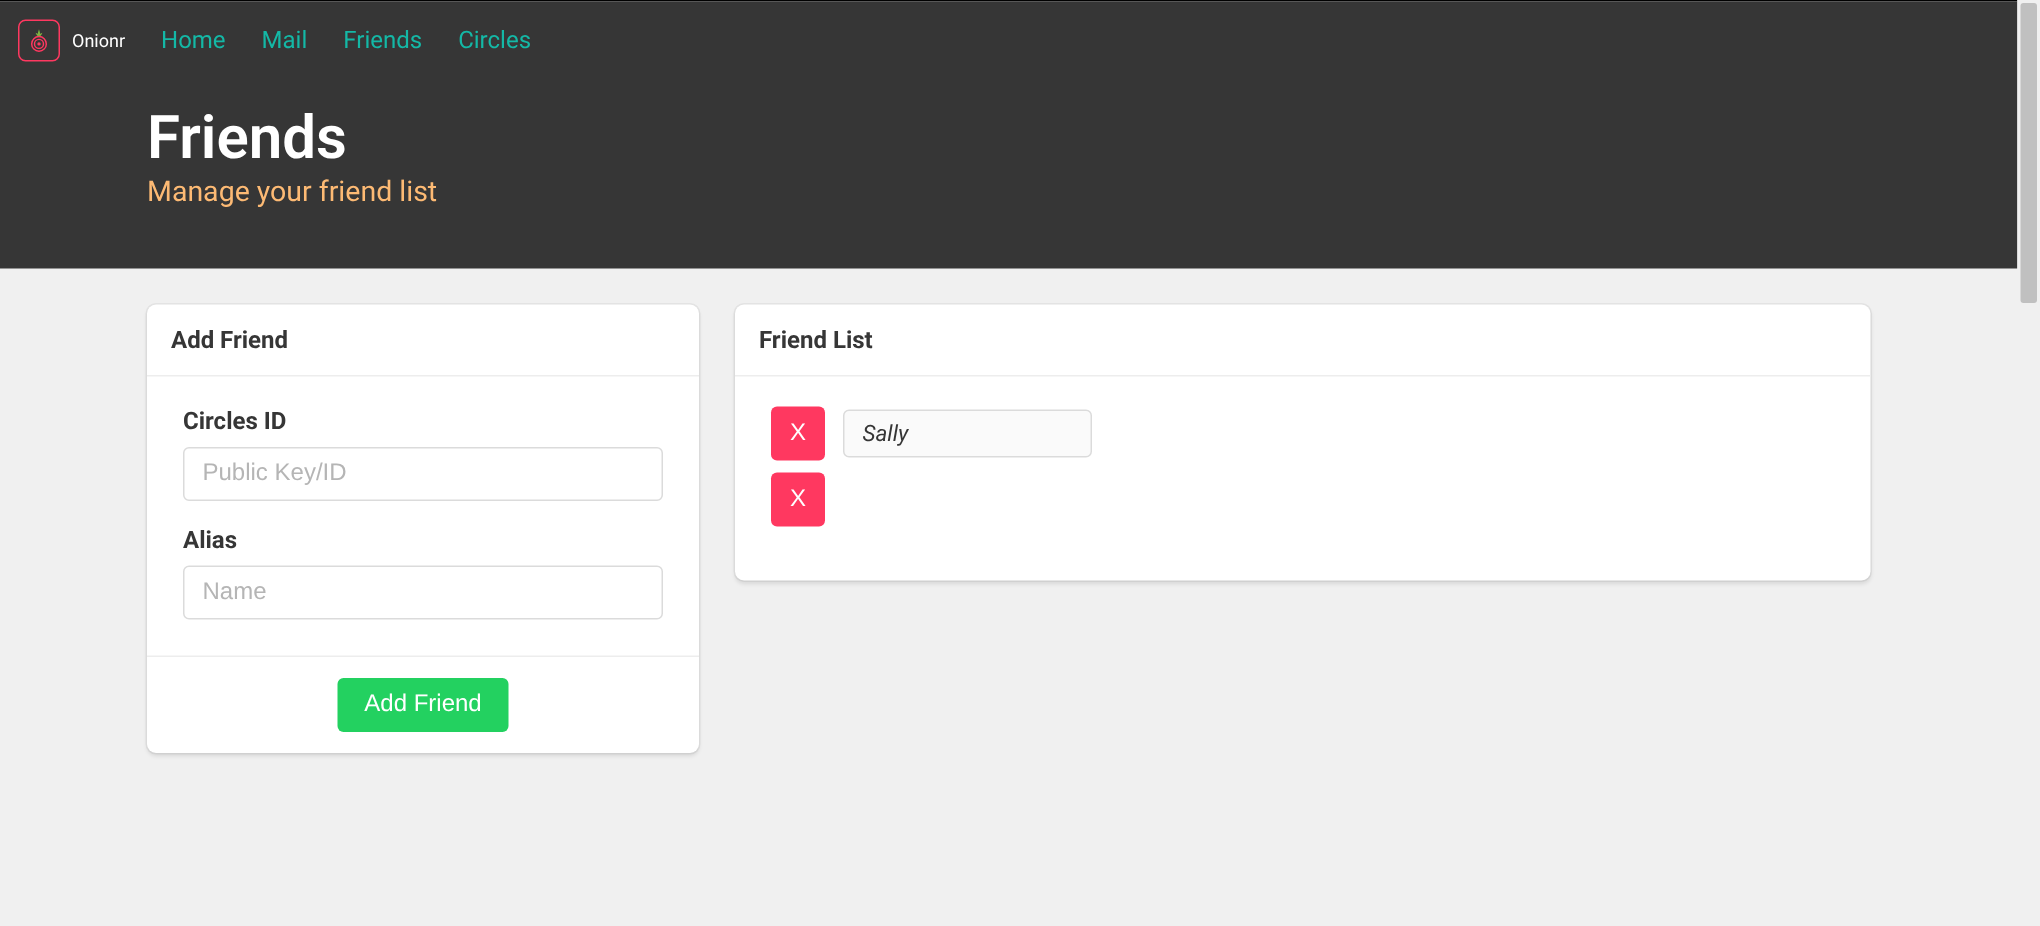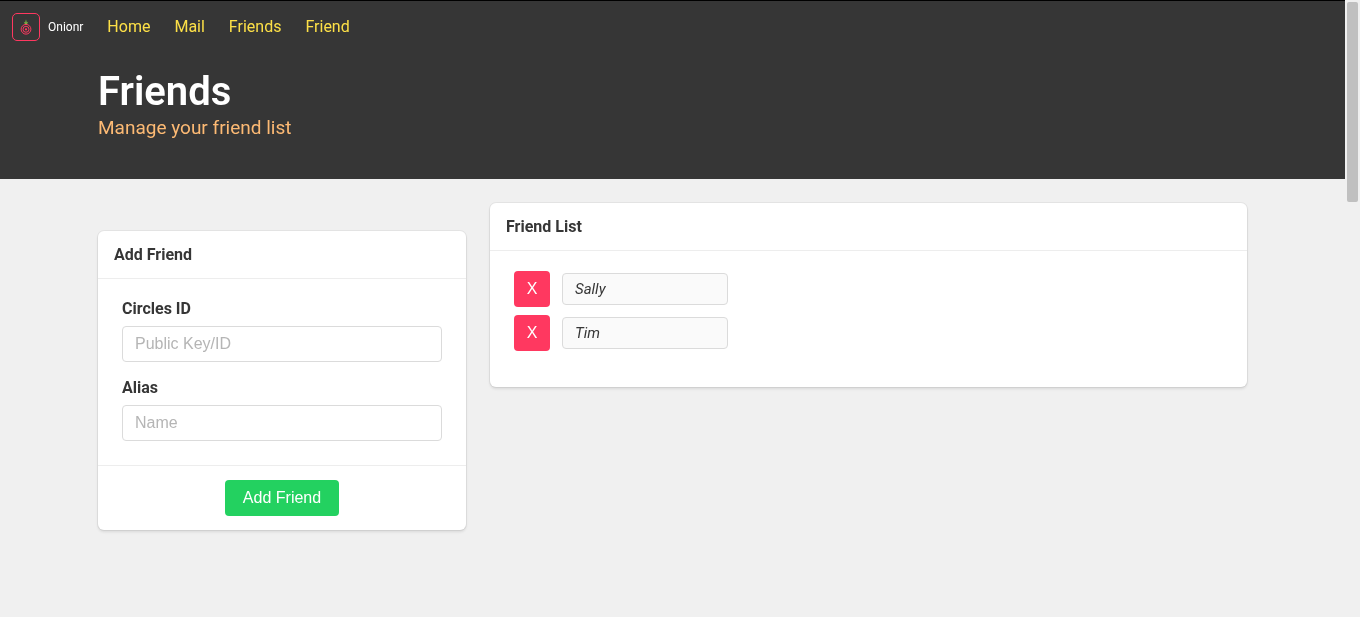--- a/index.html
+++ b/index.html
@@ -66,21 +66,21 @@
       align-items: center;
       justify-content: center;
       background: #363636;
     }
     .brand-name {
       color: #fff;
       font-size: 12px;
       margin-right: 12px;
     }
     .nav-link {
-      color: #fde047;
+      color: #14b8a6;
       font-size: 16px;
       padding: 8px 12px;
       cursor: pointer;
     }
     .hero-body {
       padding: 18px 98px 40px 98px;
       display: flex;
       justify-content: space-between;
       align-items: flex-start;
     }
@@ -142,21 +142,20 @@
       gap: 24px;
       align-items: flex-start;
     }
     .card {
       background: #fff;
       border-radius: 6px;
       box-shadow: 0 2px 3px rgba(10,10,10,0.1), 0 0 0 1px rgba(10,10,10,0.05);
     }
     .add-friend-card {
       width: 368px;
-      margin-top: 28px;
     }
     .friend-list-card {
       flex: 1;
       width: 760px;
     }
     .card-header {
       padding: 14px 16px;
       border-bottom: 1px solid #ededed;
       font-weight: 700;
       font-size: 16px;
@@ -253,21 +252,21 @@
             <circle cx="12" cy="15" r="6.5" fill="none" stroke="#ff3860" stroke-width="1.3"></circle>
             <circle cx="12" cy="15" r="4" fill="none" stroke="#ff3860" stroke-width="1.3"></circle>
             <circle cx="12" cy="15" r="1.5" fill="#ff3860"></circle>
           </svg>
         </span>
         <span class="brand-name">Onionr</span>
       </div>
       <span class="nav-link">Home</span>
       <span class="nav-link">Mail</span>
       <span class="nav-link">Friends</span>
-      <span class="nav-link">Friend</span>
+      <span class="nav-link">Circles</span>
     </div>
     <div class="hero-body">
       <div class="hero-left">
         <h1 class="page-title">Friends</h1>
         <p class="page-subtitle">Manage your friend list</p>
       </div>
     </div>
   </div>
 
   <div class="main-content">
@@ -290,21 +289,20 @@
 
     <div class="card friend-list-card">
       <div class="card-header">Friend List</div>
       <div class="friend-list-body">
         <div class="friend-row">
           <button class="delete-button">X</button>
           <span class="friend-name">Sally</span>
         </div>
         <div class="friend-row">
           <button class="delete-button">X</button>
-          <span class="friend-name">Tim</span>
         </div>
       </div>
     </div>
   </div>
 </div>
 
 <div class="scrollbar-track">
   <div class="scrollbar-thumb"></div>
 </div>
 

